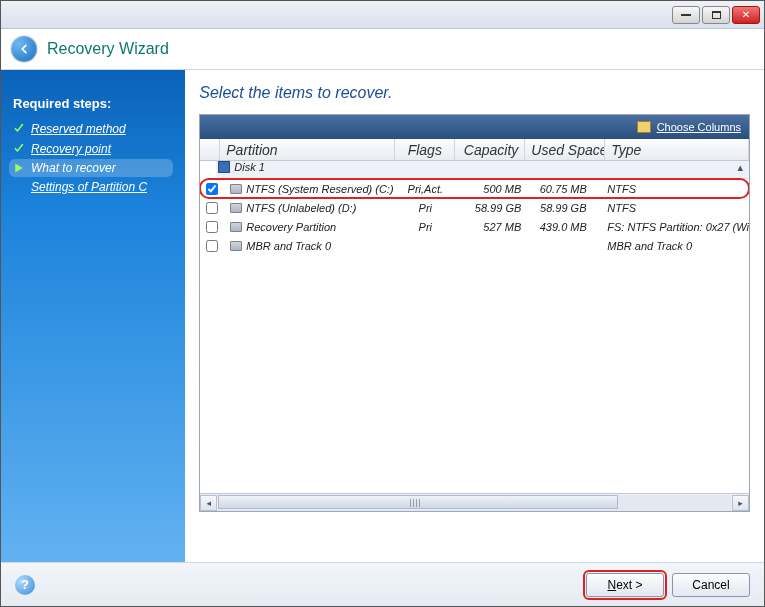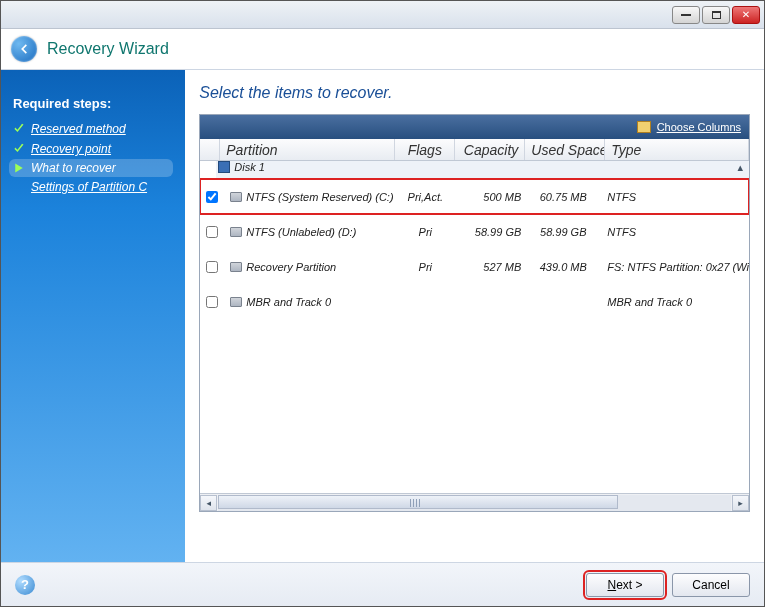--- a/index.html
+++ b/index.html
@@ -48,21 +48,21 @@
   .col-part { width:175px; }
   .col-flags { width:60px; text-align:center; }
   .col-cap { width:70px; text-align:right; }
   .col-used { width:80px; text-align:right; }
   .col-type { flex:1; padding-left:6px; }
   
   .grid-body { flex:1; overflow:hidden; font-size:11px; font-style:italic; color:#222; background:#fff; }
   .disk-row { display:flex; height:18px; background:#eef2f8; border-bottom:1px solid #dde4ee; padding-left:2px;margin-left:16px; }
   .disk-row .disk-ico { width:12px;height:12px;background:#3b6fb5;border:1px solid #234a7c;margin-right:4px; }
   .disk-row .expand { margin-left:auto; margin-right:6px; font-style:normal; color:#456; cursor:pointer; }
-  .part-row { display:flex; align-items:center; height:35px; padding-left:4px; }
+  .part-row { display:flex; align-items:center; height:19px; padding-left:4px;border-radius:9px; }
   .part-row .cell { overflow:hidden; white-space:nowrap; }
   .part-row .c-chk { width:16px; display:flex; justify-content:center; }
   .part-row .c-chk input { width:12px; height:12px; }
   .part-row .c-name { width:175px; display:flex; align-items:center; gap:4px; padding-left:10px; }
   .part-row .c-name .pico { width:12px;height:10px;background:linear-gradient(#d0d4da,#aeb6c2);border:1px solid #7a828e;border-radius:1px; }
   .part-row .c-flags { width:60px; text-align:center; }
   .part-row .c-cap { width:70px; text-align:right; padding-right:4px; }
   .part-row .c-used { width:80px; text-align:center; padding-right:4px; }
   .part-row .c-type { flex:1; padding-left:2px; }
   .highlight { outline:2px solid #d22; outline-offset:-1px; }

